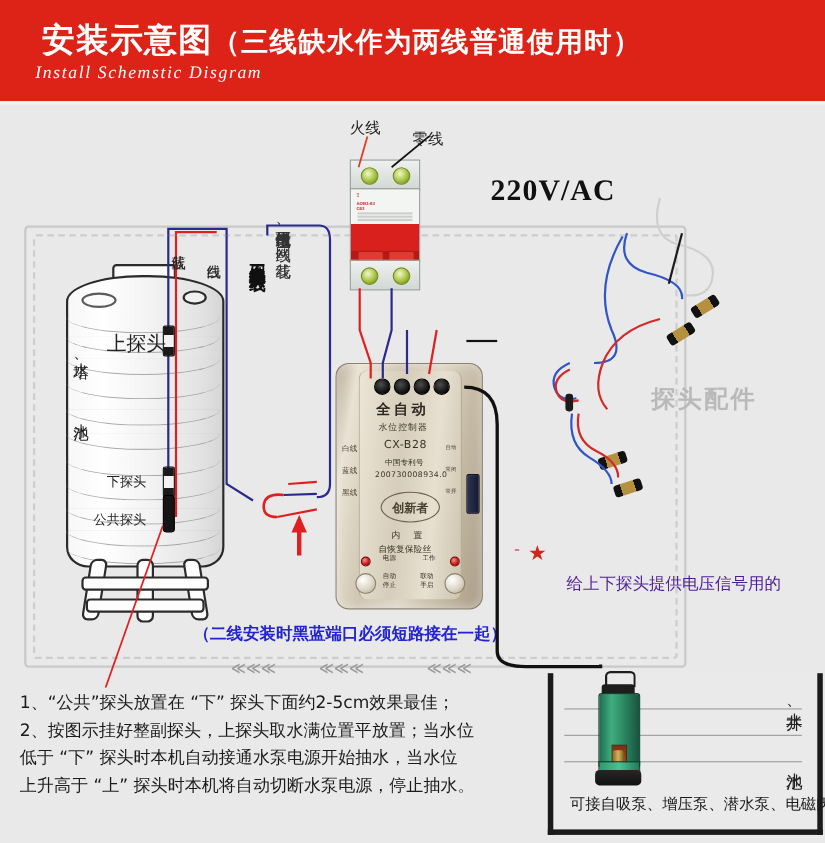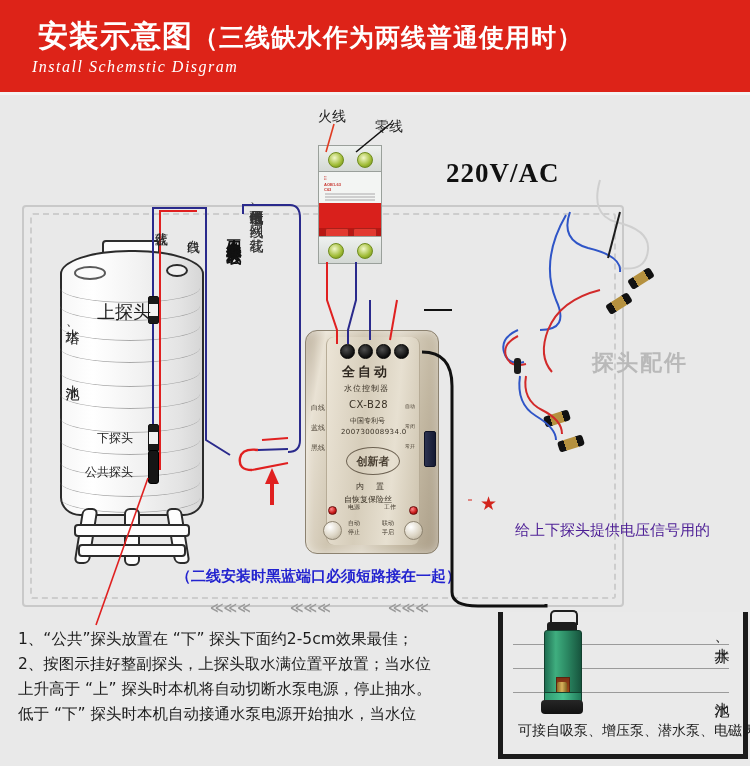--- a/index.html
+++ b/index.html
@@ -416,22 +416,22 @@
     </div>
     <div class="pump-outlet"></div>
     <div class="pump-plate"></div>
     <div class="pump-foot"></div>
   </div>
   <div class="well-bottom-txt">可接自吸泵、增压泵、潜水泵、电磁阀</div>
 
   <div class="instr">
     <p>1、“公共”探头放置在 “下” 探头下面约2-5cm效果最佳；</p>
     <p>2、按图示挂好整副探头，上探头取水满位置平放置；当水位</p>
+    <p>低于 “下” 探头时本机自动接通水泵电源开始抽水，当水位</p>
     <p>上升高于 “上” 探头时本机将自动切断水泵电源，停止抽水。</p>
-    <p>低于 “下” 探头时本机自动接通水泵电源开始抽水，当水位</p>
   </div>
 
   <svg class="overlay">
 
     <line x1="334" y1="124" x2="326" y2="152" stroke="#e03a20" stroke-width="1.6"></line>
     <line x1="390" y1="124" x2="356" y2="152" stroke="#111" stroke-width="1.6"></line>
 
     <path d="M327,262 L327,300 L337,330 L337,344" stroke="#e02020" stroke-width="2" fill="none"></path>
     <path d="M356,262 L356,300 L348,330 L348,344" stroke="#2a2a8c" stroke-width="2" fill="none"></path>
 

